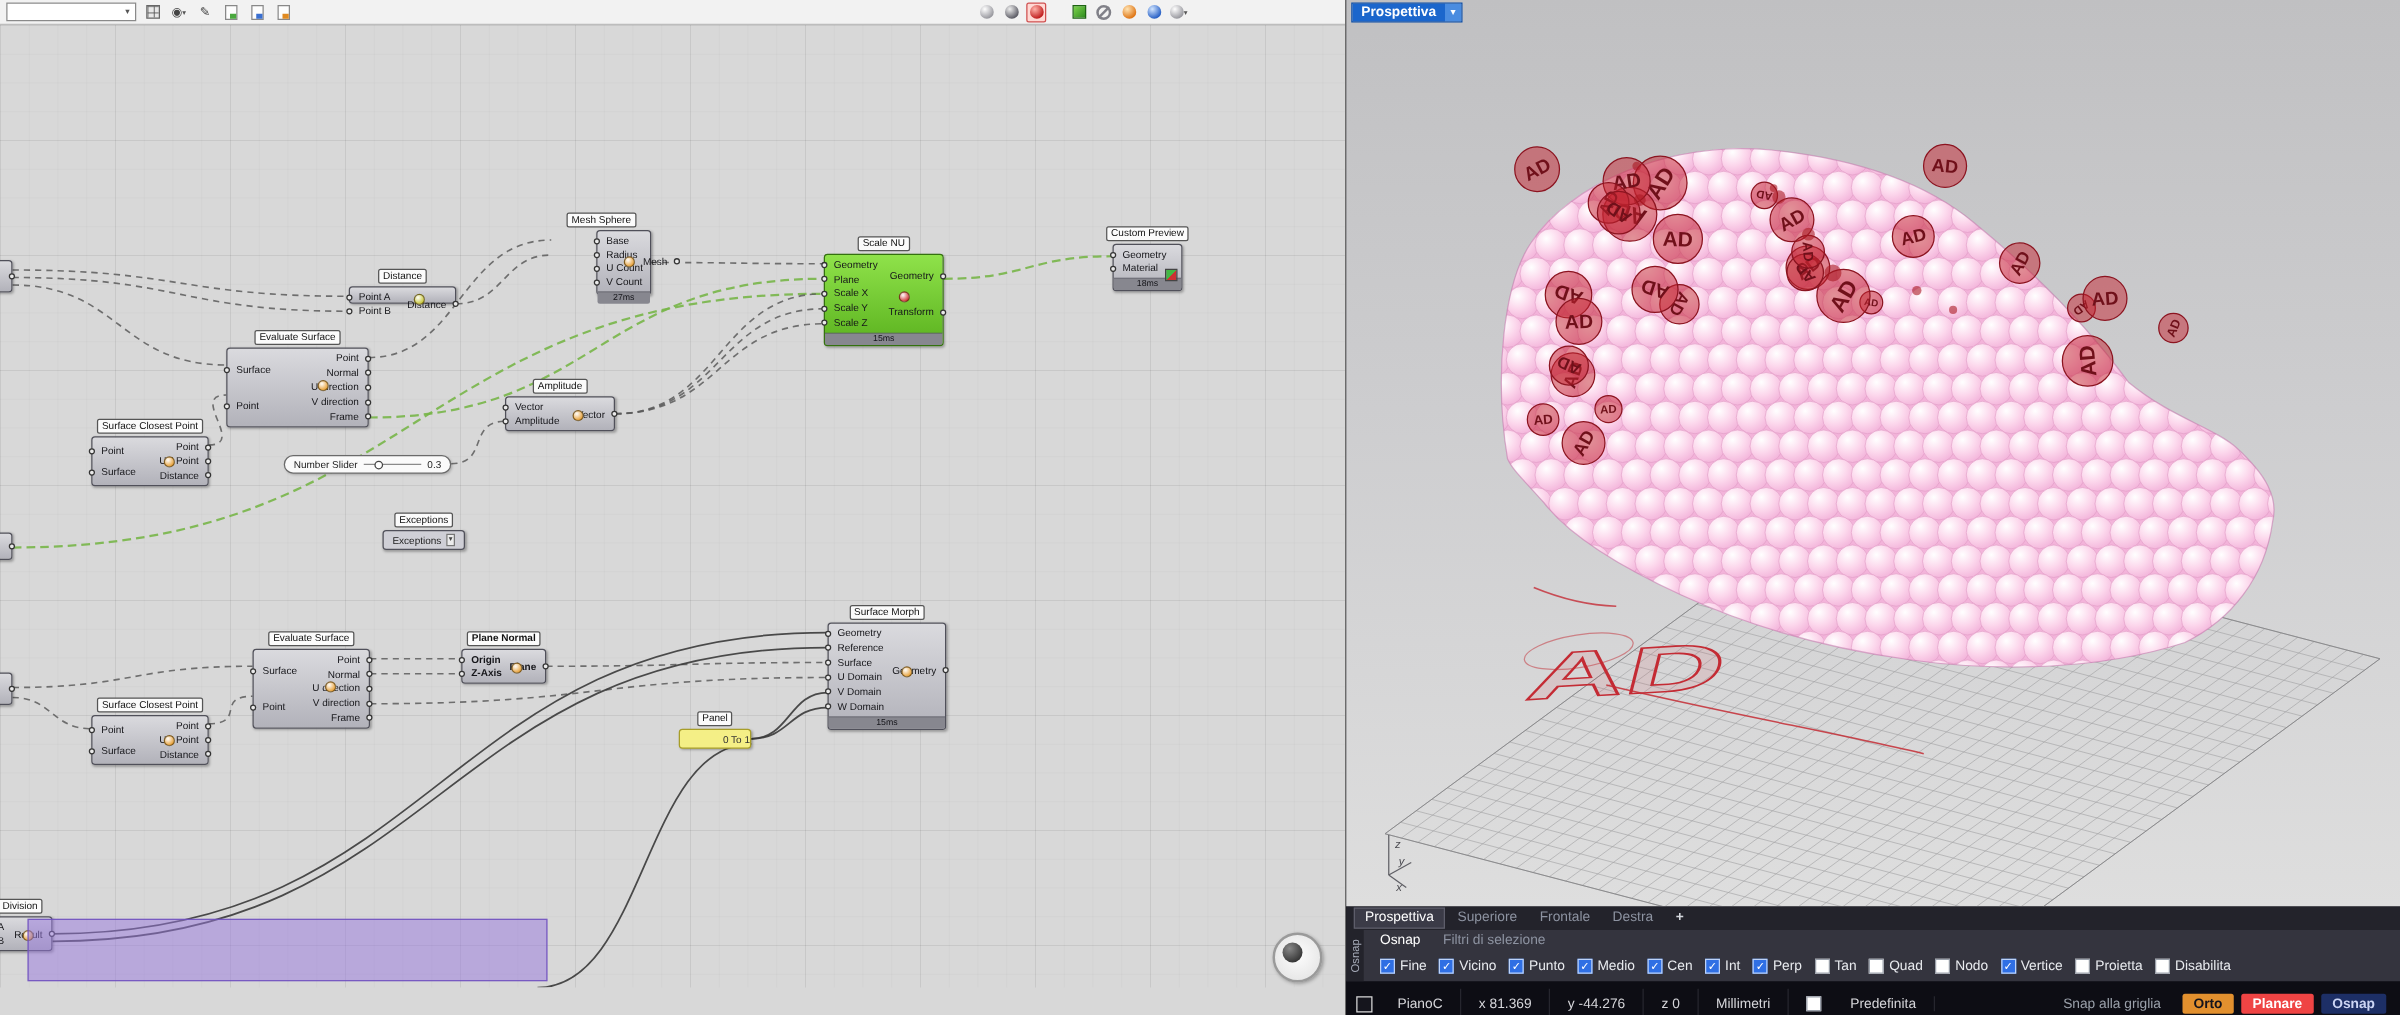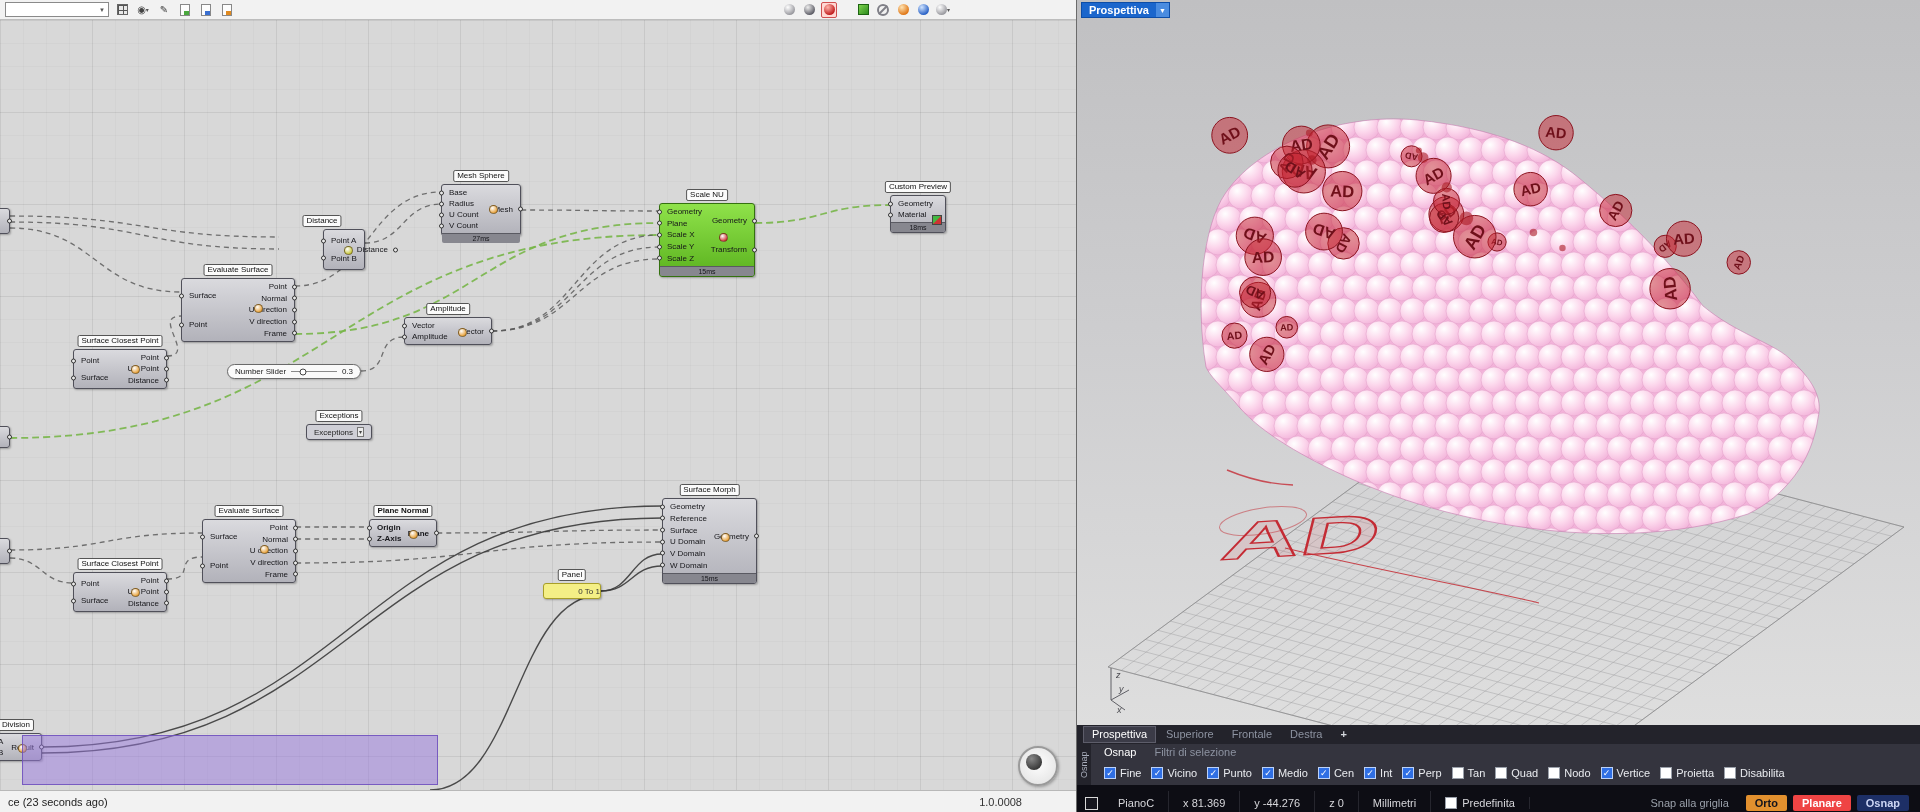--- a/index.html
+++ b/index.html
@@ -85,21 +85,21 @@
 .cb.on{background:#2f6fe4;border-color:#bcd2f8}
 .rh-status{height:36px;background:#0d0d14;display:flex;align-items:center;font-size:11px;color:#d6d6da;padding:0 8px}
 .seg{padding:0 14px;border-right:1px solid #26262e;line-height:25px;white-space:nowrap}
 .seg.dim{color:#9aa0aa}
 .layer-swatch{width:13px;height:13px;border:1px solid #d8d8d8;background:#15151d;margin-right:6px}
 .pill{margin:0 3px;padding:2px 9px;border-radius:2px;font-weight:bold}
 .pill.orange{background:#e2902e;color:#14141c}
 .pill.blue{background:#ef4444;color:#fff}
 .pill.navy{background:#1d2f66;color:#ccd5f4}
 .spacer{flex:1}
-.predef{display:flex;align-items:center;gap:5px;padding:0 14px;border-right:1px solid #26262e}
+.predef{display:flex;align-items:center;gap:23px;padding:0 14px;border-right:1px solid #26262e}
 </style>
 </head>
 <body>
 
 <div class="app">
 
   <div class="gh-panel">
     <div class="gh-toolbar">
       <div class="gh-combo">
           <span class="dd">▼</span>
@@ -173,21 +173,21 @@
           <path d="M296,543 C479,543 479,522 662,522" class="wire-dash"></path>
           <path d="M601,571 C631.5,571 631.5,534 662,534" class="wire-solid"></path>
           <path d="M601,571 C631.5,571 631.5,546 662,546" class="wire-solid"></path>
           <path d="M42,727 C352,727 352,486 662,486" class="wire-solid"></path>
           <path d="M42,733 C352,733 352,498 662,498" class="wire-solid"></path>
           <path d="M430,770 C515.5,770 515.5,575 601,575" class="wire-solid"></path>
         </svg>
       <div id="gh-nodes" style="position:absolute;inset:0;z-index:2">
           <div class="gh-node" style="left: 441px; top: 164px; width: 80px;">
             <div class="gh-nlabel">Mesh Sphere</div>
-            <div class="gh-body" style="height: 52px;">
+            <div class="gh-body" style="height: 52px; margin-left: 36px;">
               <div class="gh-rows">
                 <div class="col-in">
                   <div class="gh-in"><span class="pdot pin"></span>Base</div>
                   <div class="gh-in"><span class="pdot pin"></span>Radius</div>
                   <div class="gh-in"><span class="pdot pin"></span>U Count</div>
                   <div class="gh-in"><span class="pdot pin"></span>V Count</div>
                 </div>
                 <div class="col-out">
                   <div class="gh-out">Mesh<span class="pdot pout"></span></div>
                 </div>
@@ -225,21 +225,21 @@
                   <div class="gh-in"><span class="pdot pin"></span>Material</div>
                 </div>
                 <div class="col-out"></div>
               </div>
               <div class="gh-swatch"></div>
               <div class="gh-time">18ms</div>
             </div>
           </div>
           <div class="gh-node" style="left: 279px; top: 209px; width: 86px;">
             <div class="gh-nlabel">Distance</div>
-            <div class="gh-body" style="height: 41px; margin-left: 44px;">
+            <div class="gh-body" style="height: 14px;">
               <div class="gh-rows">
                 <div class="col-in">
                   <div class="gh-in"><span class="pdot pin"></span>Point A</div>
                   <div class="gh-in"><span class="pdot pin"></span>Point B</div>
                 </div>
                 <div class="col-out">
                   <div class="gh-out">Distance<span class="pdot pout"></span></div>
                 </div>
               </div>
               <div class="gh-cicon" style="background: radial-gradient(circle at 35% 30%, rgb(255, 255, 255), rgb(200, 200, 60) 75%);"></div>
@@ -415,24 +415,20 @@
             <div class="sl-track">
               <div class="sl-knob"></div>
             </div>
             <span>0.3</span>
           </div>
         </div>
       <div class="gh-selection" style="left:22px;top:715px;width:416px;height:50px"></div>
       <div class="gh-compass" style="left:1018px;top:726px"></div>
     </div>
 
-    <div class="gh-status">
-      <span>ce (23 seconds ago)</span>
-      <span class="gh-version">1.0.0008</span>
-    </div>
   </div>
 
   <div class="rhino-panel">
     <div class="vp">
       <svg id="vp-svg" width="843" height="725">
           <defs>
             <radialGradient id="sphereG" cx="0.35" cy="0.3" r="0.9">
               <stop offset="0" stop-color="#ffffff"></stop>
               <stop offset="0.45" stop-color="#fcd7ec"></stop>
               <stop offset="1" stop-color="#efa5d3"></stop>

